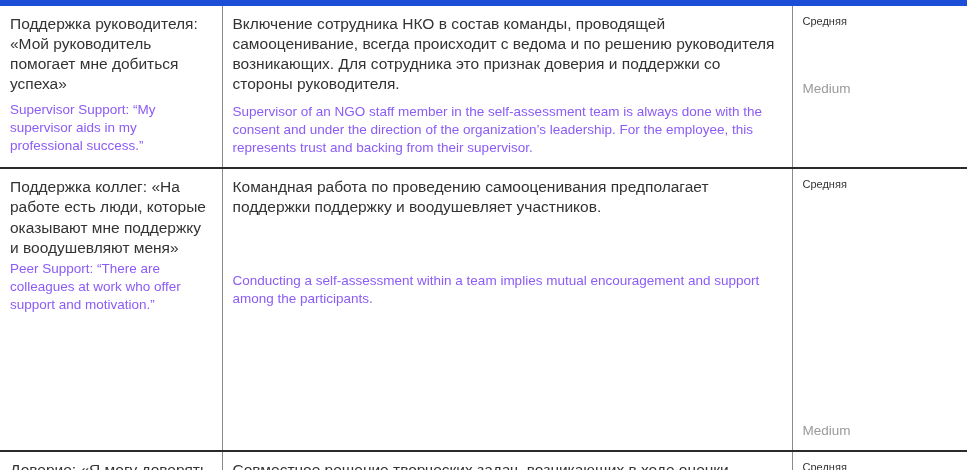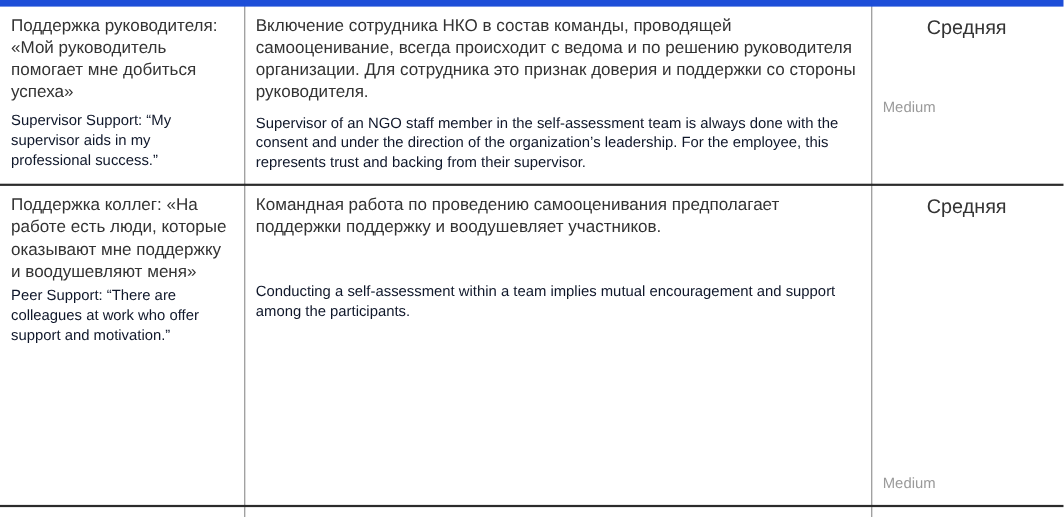--- a/index.html
+++ b/index.html
@@ -43,52 +43,51 @@
     width: 175px;
   }
   .ru {
     font-size: 15.5px;
     line-height: 1.30;
     color: #333333;
   }
   .en {
     font-size: 13.5px;
     line-height: 1.35;
-    color: #0f172a;
+    color: #8b5cf6;
   }
   .level-ru {
-    font-size: 18px;
+    font-size: 11px;
     line-height: 1.30;
     color: #333333;
-    margin-left: 40px;
   }
   .level-en {
     font-size: 13.5px;
     line-height: 1.35;
     color: #9a9a9a;
   }
   .r1 .col-c .level-en { margin-top: 52px; }
   .r2 .col-c .level-en { margin-top: 230px; }
   .r1 .col-a .en { margin-top: 6px; }
   .r2 .col-a .en { margin-top: 2px; }
   .r1 .col-b .en { margin-top: 8px; }
-  .r2 .col-b .en { margin-top: 38px; }
+  .r2 .col-b .en { margin-top: 54px; }
 </style>
 </head>
 <body>
 
 <table class="table">
   <tbody>
     <tr class="row r1">
       <td class="cell col-a">
         <div class="ru">Поддержка руководителя: «Мой руководитель помогает мне добиться успеха»</div>
         <div class="en">Supervisor Support: “My supervisor aids in my professional success.”</div>
       </td>
       <td class="cell col-b">
-        <div class="ru">Включение сотрудника НКО в состав команды, проводящей самооценивание, всегда происходит с ведома и по решению руководителя организации. Для сотрудника это признак доверия и поддержки со стороны руководителя.</div>
+        <div class="ru">Включение сотрудника НКО в состав команды, проводящей самооценивание, всегда происходит с ведома и по решению руководителя возникающих. Для сотрудника это признак доверия и поддержки со стороны руководителя.</div>
         <div class="en">Supervisor of an NGO staff member in the self-assessment team is always done with the consent and under the direction of the organization’s leadership. For the employee, this represents trust and backing from their supervisor.</div>
       </td>
       <td class="cell col-c">
         <div class="level-ru">Средняя</div>
         <div class="level-en">Medium</div>
       </td>
     </tr>
     <tr class="row r2">
       <td class="cell col-a">
         <div class="ru">Поддержка коллег: «На работе есть люди, которые оказывают мне поддержку и воодушевляют меня»</div>

